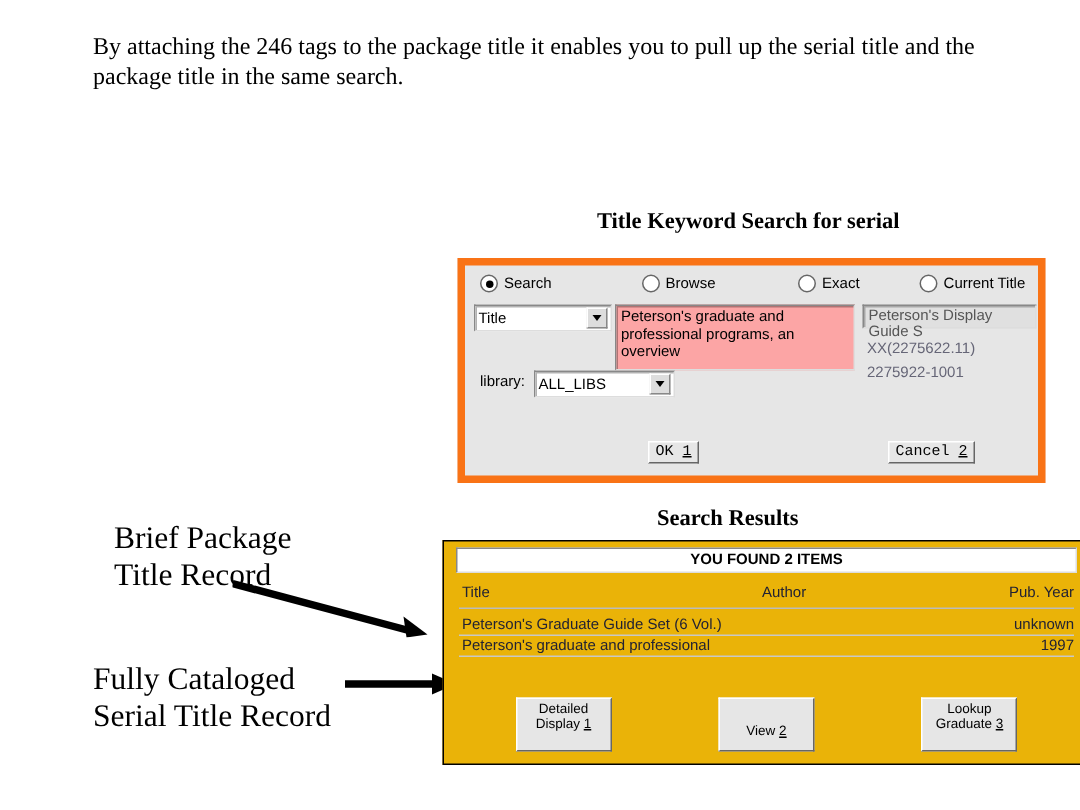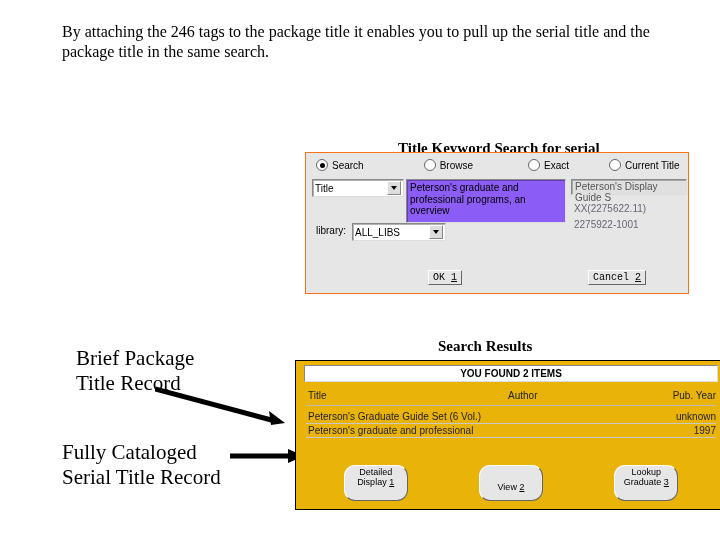--- a/index.html
+++ b/index.html
@@ -24,26 +24,26 @@
   .caption1 {
     position: absolute;
     top: 140px;
     left: 398px;
     font-size: 15px;
     font-weight: bold;
     font-family: "Times New Roman", serif;
   }
   .search-panel {
     position: absolute;
-    top: 152px;
+    top: 172px;
     left: 305px;
     width: 382px;
     height: 140px;
     background: #e6e6e6;
-    border: 1px solid #f97316;
+    border: 5px solid #f97316;
     font-family: Arial, sans-serif;
     font-size: 10px;
     color: #000;
   }
   .radio-row {
     position: absolute;
     top: 6px;
     left: 0;
     right: 0;
     display: flex;
@@ -97,21 +97,21 @@
   }
   .tri-down {
     width: 0;
     height: 0;
     border-left: 3px solid transparent;
     border-right: 3px solid transparent;
     border-top: 4px solid #000;
   }
   .textbox {
     position: absolute;
-    background: #8b5cf6;
+    background: #fca5a5;
     border-top: 1px solid #888;
     border-left: 1px solid #888;
     border-right: 1px solid #ddd;
     border-bottom: 1px solid #ddd;
     box-shadow: inset 1px 1px 0 rgba(0,0,0,.3);
     font-size: 10px;
     padding: 2px 3px;
     line-height: 1.15;
     overflow: hidden;
   }
@@ -230,21 +230,20 @@
     background: #e6e6e6;
     border-top: 1px solid #fff;
     border-left: 1px solid #fff;
     border-right: 1px solid #666;
     border-bottom: 1px solid #666;
     font-size: 9px;
     line-height: 1.1;
     padding: 2px 4px;
     text-align: center;
     min-width: 54px;
-    border-radius: 11px;
   }
 </style>
 </head>
 <body>
 
 <div class="heading">By attaching the 246 tags to the package title it enables you to pull up the serial title and the package title in the same search.</div>
 
 <div class="caption1">Title Keyword Search for serial</div>
 
 <div class="search-panel">

